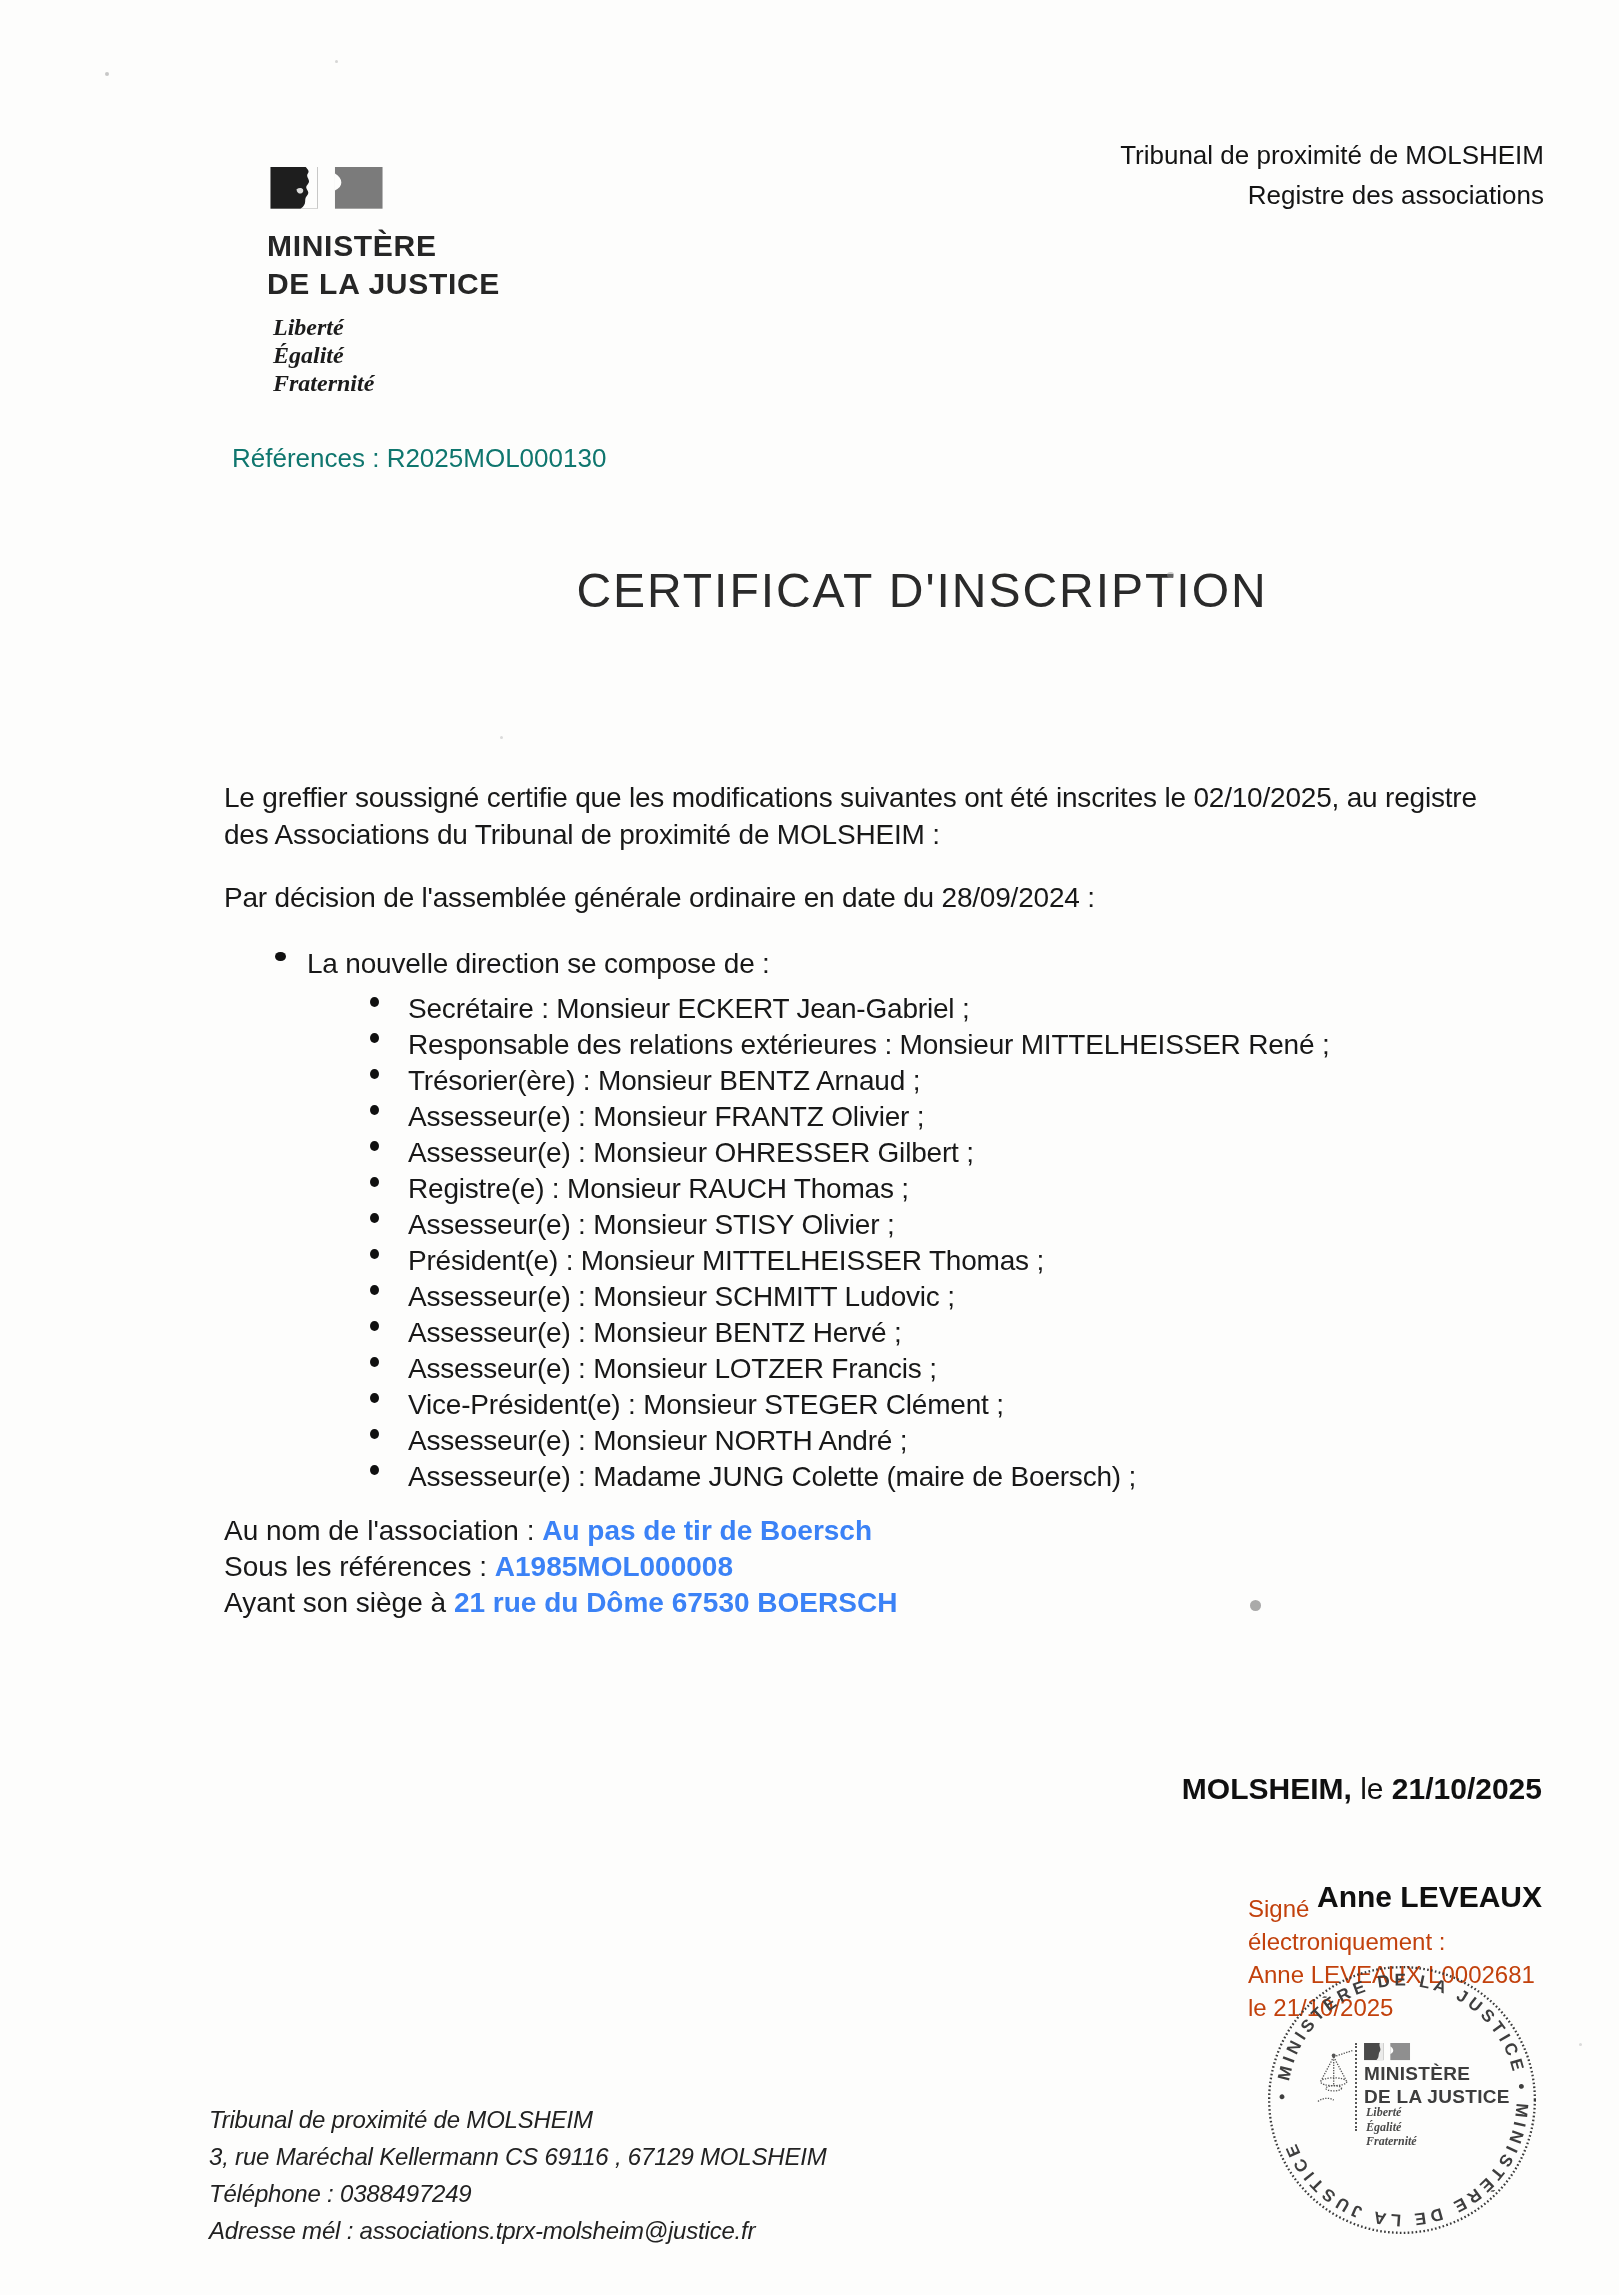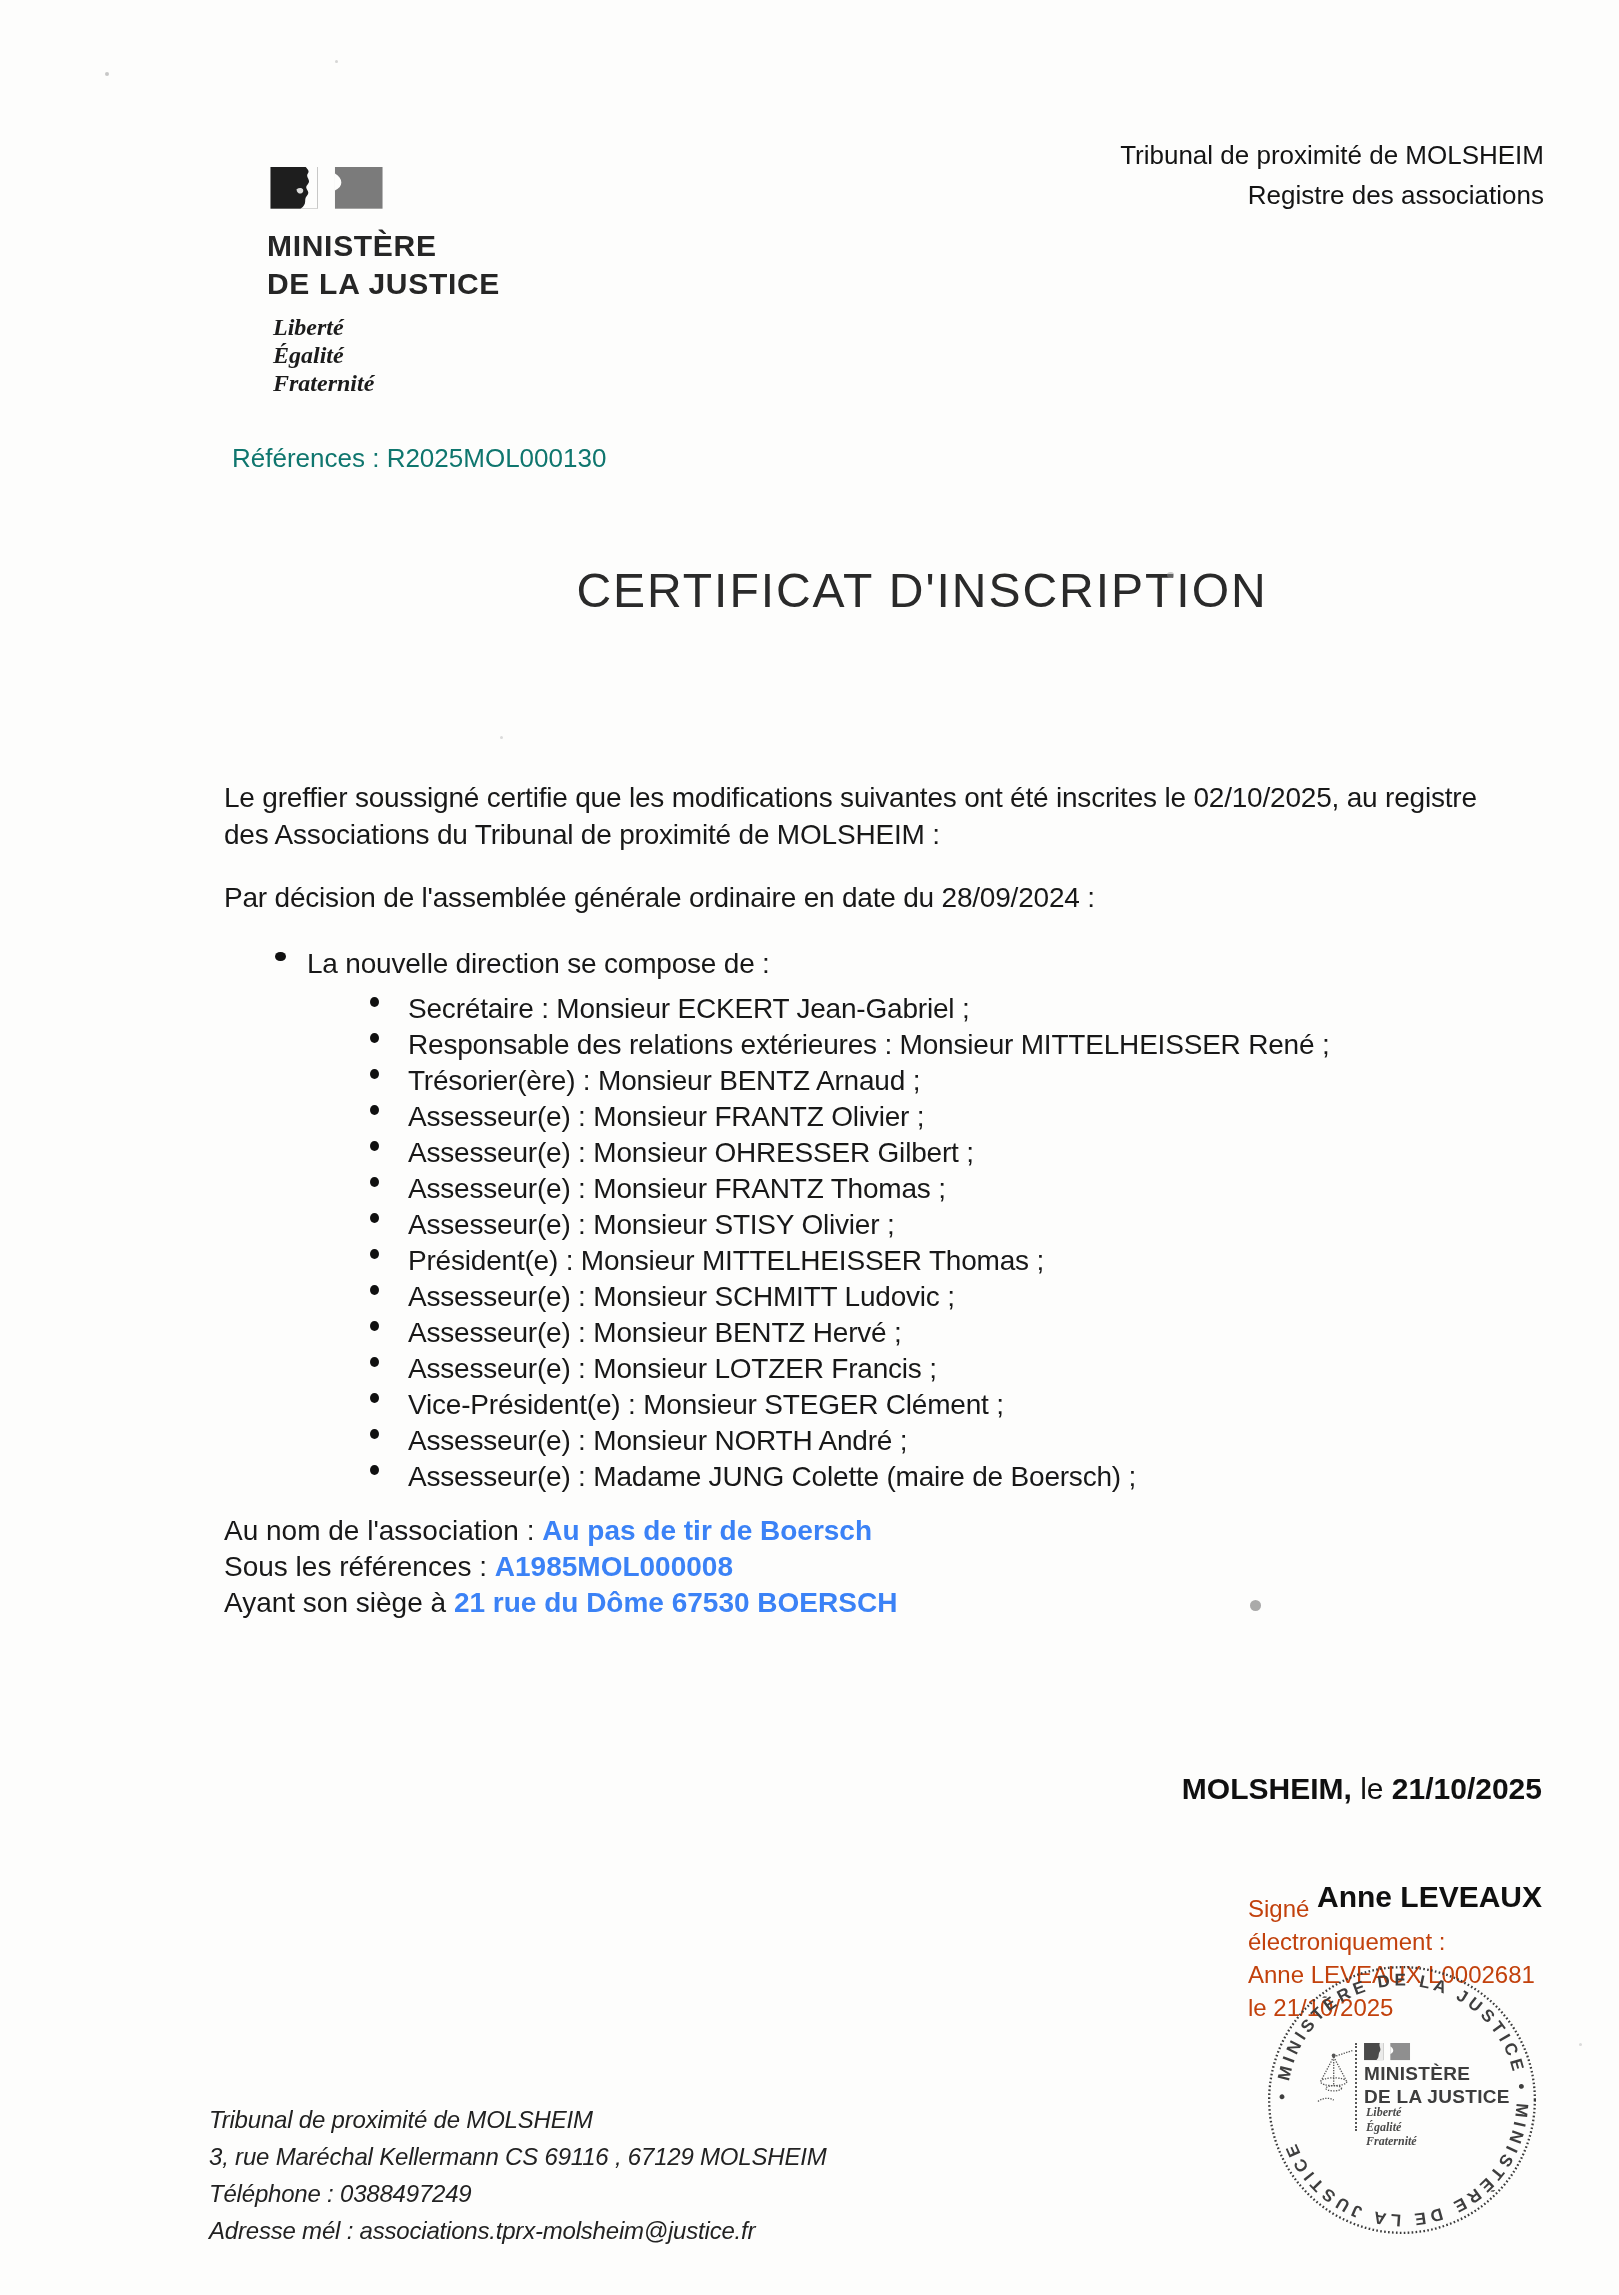--- a/index.html
+++ b/index.html
@@ -130,21 +130,21 @@
       <li>
       <span class="sub-bullet"></span>
       <span>Assesseur(e) : Monsieur FRANTZ Olivier ;</span>
     </li>
       <li>
       <span class="sub-bullet"></span>
       <span>Assesseur(e) : Monsieur OHRESSER Gilbert ;</span>
     </li>
       <li>
       <span class="sub-bullet"></span>
-      <span>Assesseur(e) : Monsieur FRANTZ Thomas ;</span>
+      <span>Registre(e) : Monsieur RAUCH Thomas ;</span>
     </li>
       <li>
       <span class="sub-bullet"></span>
       <span>Assesseur(e) : Monsieur STISY Olivier ;</span>
     </li>
       <li>
       <span class="sub-bullet"></span>
       <span>Président(e) : Monsieur MITTELHEISSER Thomas ;</span>
     </li>
       <li>

